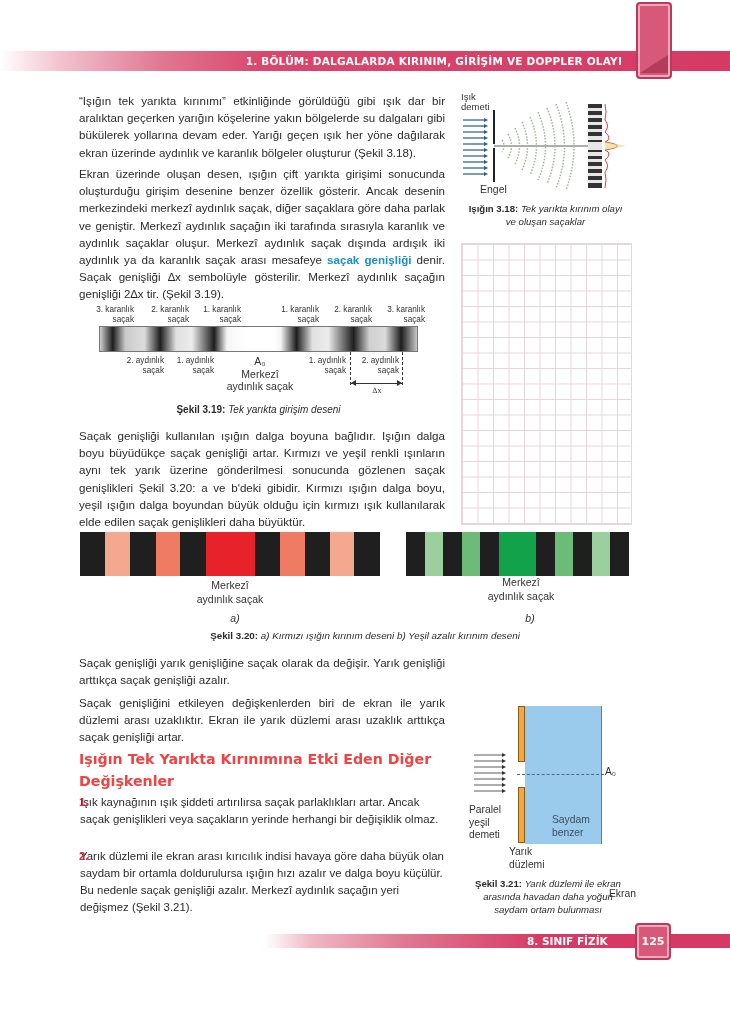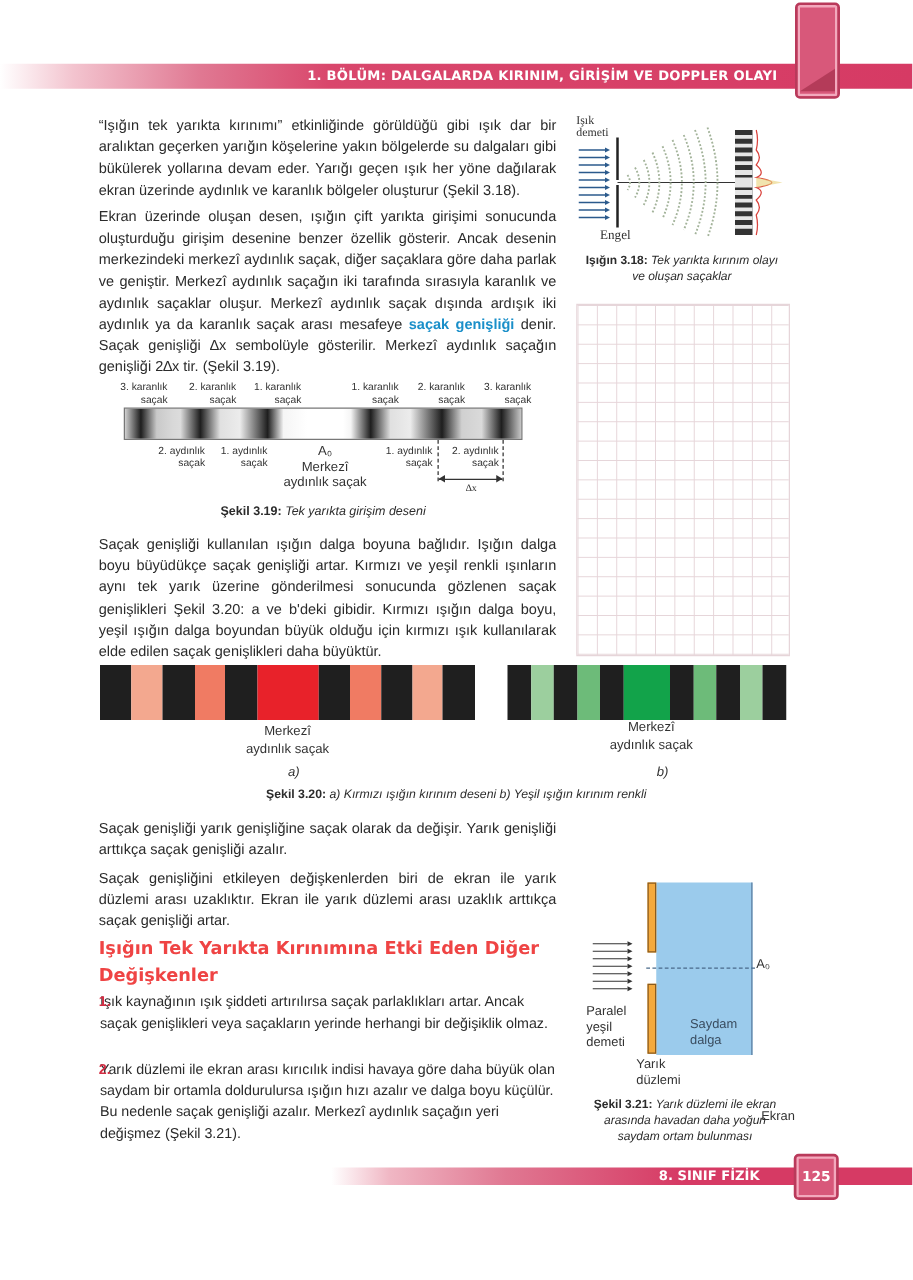--- a/index.html
+++ b/index.html
@@ -27,21 +27,21 @@
   }
 
   
   .para {
     position: absolute; left: 79px; width: 366px; font-size: 11.6px; line-height: 17.2px;
     text-align: justify; color: #2b2b2b;
   }
   .hl { color: #1a8fc9; font-weight: bold; }
 
   
-  .fig318 { position: absolute; left: 458px; top: 92px; width: 175px; height: 100px; font-family: Liberation Serif, serif; }
+  .fig318 { position: absolute; left: 458px; top: 92px; width: 175px; height: 100px; }
   .fig-caption {
     position: absolute; font-size: 9.6px; line-height: 13px; text-align: center; color: #2b2b2b;
   }
   .fig-caption b { font-weight: bold; }
   .fig-caption i { font-style: italic; }
 
   
   .grid-area {
     position: absolute; left: 461px; top: 243px; width: 171px; height: 282px;
     background-color: #ffffff;
@@ -282,21 +282,21 @@
     <div>Merkezî</div>
     <div>aydınlık saçak</div>
   </div>
   <div class="fig20-lbl" style="left:471px;top:576px;width:100px;">
     <div>Merkezî</div>
     <div>aydınlık saçak</div>
   </div>
   <div class="fig20-lbl" style="left:225px;top:612px;width:20px;font-style:italic;">a)</div>
   <div class="fig20-lbl" style="left:520px;top:612px;width:20px;font-style:italic;">b)</div>
   <div class="fig-caption" style="left:150px;top:629px;width:430px;font-size:9.8px;">
-    <b>Şekil 3.20:</b> <i>a) Kırmızı ışığın kırınım deseni b) Yeşil ışığın kırınım renkli</i>
+    <b>Şekil 3.20:</b> <i>a) Kırmızı ışığın kırınım deseni b) Yeşil azalır kırınım deseni</i>
   </div>
 </div>
 
 <p class="para" style="top:654px;">Saçak genişliği yarık genişliğine saçak olarak da değişir. Yarık genişliği arttıkça saçak genişliği azalır.</p>
 <p class="para" style="top:694px;">Saçak genişliğini etkileyen değişkenlerden biri de ekran ile yarık düzlemi arası uzaklıktır. Ekran ile yarık düzlemi arası uzaklık arttıkça saçak genişliği artar.</p>
 
 <h2 class="section-heading">Işığın Tek Yarıkta Kırınımına Etki Eden Diğer Değişkenler</h2>
 
 <div class="list-item" style="top:794px;">
   <span class="list-num">1.</span>
@@ -333,21 +333,21 @@
   </svg>
   <div style="position:absolute;left:517px;top:774px;width:87px;border-top:1px dashed #4a6a8a;"></div>
   <div class="fig321-txt" style="left:605px;top:766px;">A₀</div>
   <div class="fig321-txt" style="left:469px;top:804px;">
     <div>Paralel</div>
     <div>yeşil</div>
     <div>demeti</div>
   </div>
   <div class="fig321-txt" style="left:552px;top:814px;color:#3a4d60;">
     <div>Saydam</div>
-    <div>dalga</div>
+    <div>benzer</div>
   </div>
   <div class="fig321-txt" style="left:509px;top:846px;">
     <div>Yarık</div>
     <div>düzlemi</div>
   </div>
   <div class="fig321-txt" style="left:585px;top:888px;margin-left:24px;">Ekran</div>
   <div class="fig-caption" style="left:458px;top:877px;width:180px;">
     <div><b>Şekil 3.21:</b> <i>Yarık düzlemi ile ekran</i></div>
     <div><i>arasında havadan daha yoğun</i></div>
     <div><i>saydam ortam bulunması</i></div>

